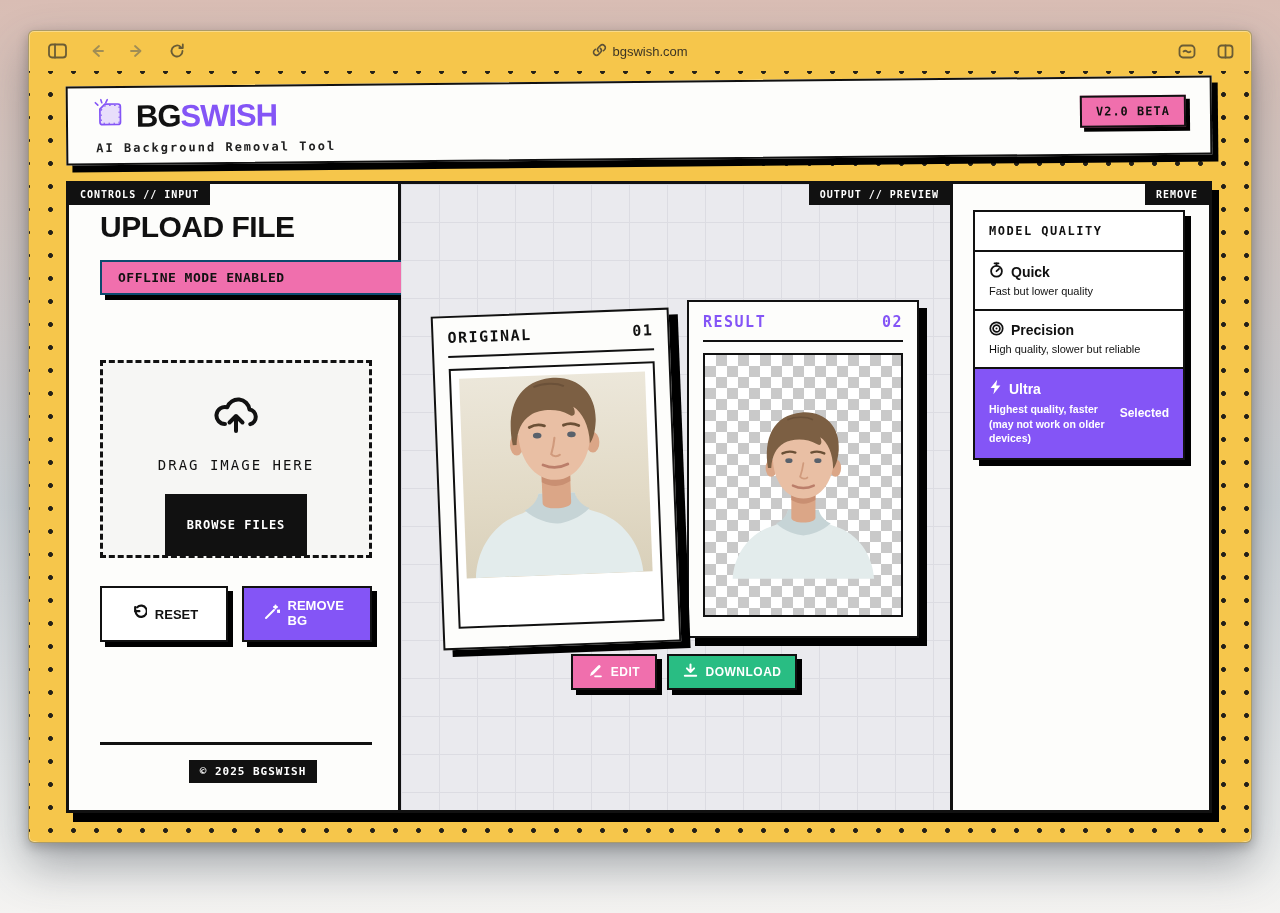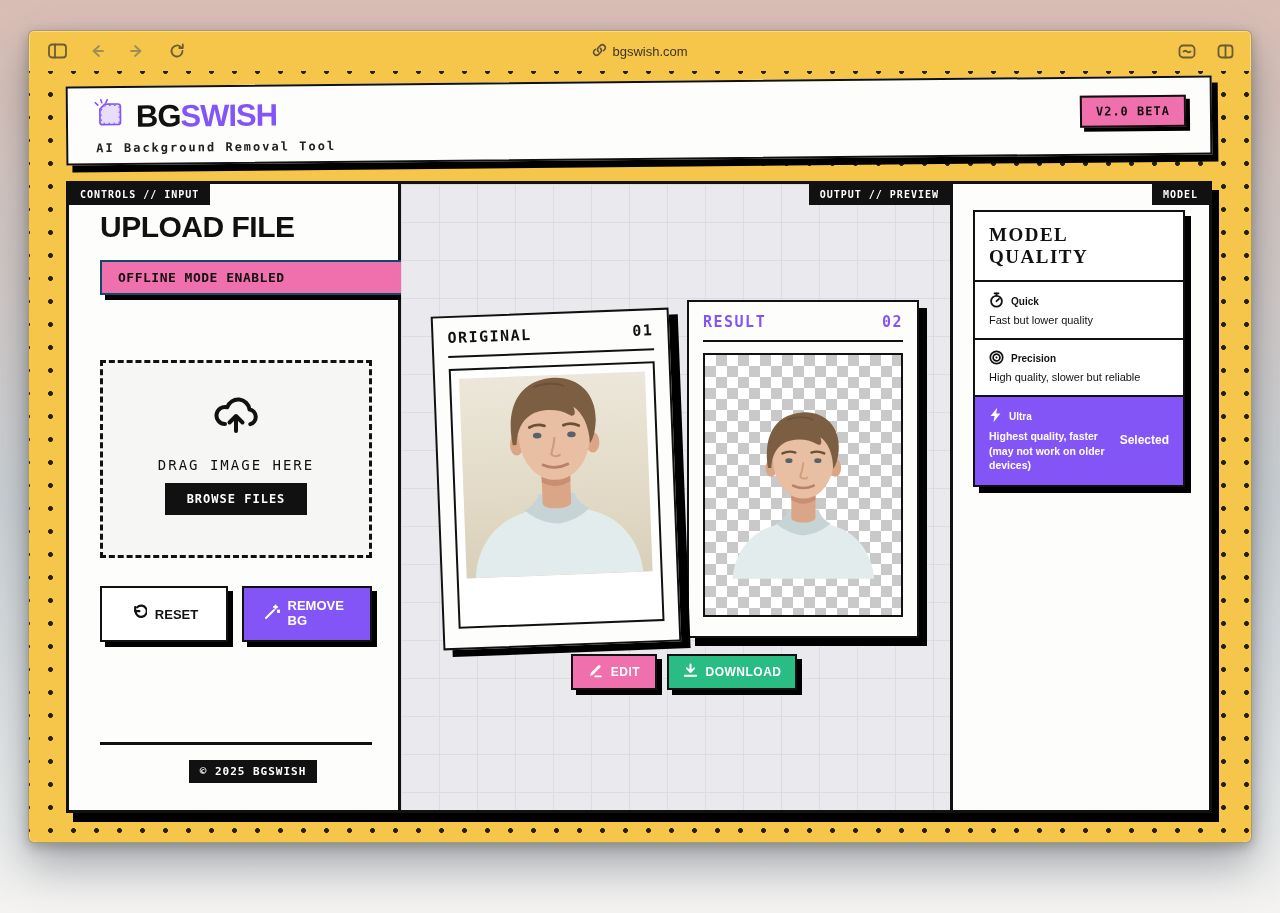--- a/index.html
+++ b/index.html
@@ -89,22 +89,22 @@
   .notice-title { font-size:13px; font-weight:bold; letter-spacing:.5px; }
   .notice-body  { font-size:12.5px; margin-top:5px; line-height:1.55; }
   .dropzone {
     position:absolute; left:31px; top:176px; width:272px; height:198px;
     border:3px dashed #111; background:#f6f6f4; text-align:center; cursor:pointer;
   }
   .dz-cloud { margin-top:32px; }
   .dz-cloud svg { stroke:#111; fill:none; stroke-width:4; stroke-linecap:round; stroke-linejoin:round; }
   .dz-label { font-size:14px; font-weight:normal; letter-spacing:2px; margin-top:18px; }
   .dz-browse {
-    display:inline-block; margin-top:10px; background:#111; color:#fff;
-    font-size:12px; font-weight:bold; letter-spacing:1px; padding:9px 22px; cursor:pointer;
+    display:inline-block; margin-top:21px; background:#111; color:#fff;
+    font-size:12px; font-weight:bold; letter-spacing:1px; padding:24px 22px; cursor:pointer;
   }
   .actions { position:absolute; left:31px; top:402px; display:flex; gap:14px; }
   .btn {
     border:2px solid #111; box-shadow:5px 5px 0 #000; cursor:pointer;
     display:flex; align-items:center; justify-content:center; gap:8px;
     font-weight:bold; font-size:13px;
   }
   .btn-remove { width:130px; height:56px; background:#8455f6; color:#fff; padding:0 10px; line-height:1.15; text-align:left; }
   .btn-remove .lbl { width:64px; }
   .btn-reset  { width:128px; height:56px; background:#fff; color:#111; }
@@ -142,23 +142,23 @@
   .cutout svg { width:100%; height:100%; }
   .action-row { position:absolute; left:170px; top:470px; display:flex; gap:10px; }
   .btn-edit { width:86px; height:36px; background:#f06fad; color:#fff; font-size:12px; letter-spacing:.5px; box-shadow:5px 5px 0 #000; }
   .btn-download { width:130px; height:36px; background:#29bd83; color:#fff; font-size:12px; letter-spacing:.5px; box-shadow:5px 5px 0 #000; }
 
   
   .model-card {
     position:absolute; left:20px; top:26px; width:212px;
     border:2.5px solid #111; background:#fff; box-shadow:6px 6px 0 #000;
   }
-  .model-card-header { padding:12px 14px; font-size:19px; font-weight:bold; letter-spacing:1.5px; border-bottom:2.5px solid #111;font-family:Liberation Serif, serif; }
+  .model-card-header { padding:12px 14px; font-size:12px; font-weight:bold; letter-spacing:1.5px; border-bottom:2.5px solid #111; }
   .option { padding:10px 14px 12px; border-bottom:2.5px solid #111; cursor:pointer; }
-  .opt-name { display:flex; align-items:center; gap:7px; font-size:10px; font-weight:bold; }
+  .opt-name { display:flex; align-items:center; gap:7px; font-size:14px; font-weight:bold; }
   .opt-name svg { flex:none; }
   .opt-desc { font-size:11px; margin-top:4px; color:#111; }
   .option-ultra { background:#8455f6; color:#fff; border-bottom:none; display:flex; gap:6px; }
   .option-ultra .opt-desc { color:#fff; font-weight:bold; font-size:10.5px; line-height:1.4; width:118px; }
   .selected-label { align-self:center; font-size:12px; font-weight:bold; white-space:nowrap; }
 </style>
 </head>
 <body>
 
 <div class="window">
@@ -352,21 +352,21 @@
                 <path d="M7.5 1.5 V9 M7.5 9 l-3.6-3.6 M7.5 9 l3.6-3.6"></path>
                 <path d="M1.8 12.8 h11.4"></path>
               </svg>
             </span>
             <span>DOWNLOAD</span>
           </div>
         </div>
       </section>
 
       <aside class="col-right">
-        <div class="tab mono" style="right:0;">MODEL</div>
+        <div class="tab mono" style="right:0;">REMOVE</div>
 
         <div class="model-card">
           <div class="model-card-header mono">MODEL QUALITY</div>
 
           <div class="option">
             <div class="opt-name">
               <span>
                 <svg width="15" height="16" viewBox="0 0 15 16" stroke="#111" stroke-width="1.8" fill="none" stroke-linecap="round">
                   <circle cx="7.5" cy="9.2" r="5.4"></circle>
                   <line x1="7.5" y1="9.2" x2="10" y2="6.8"></line>

